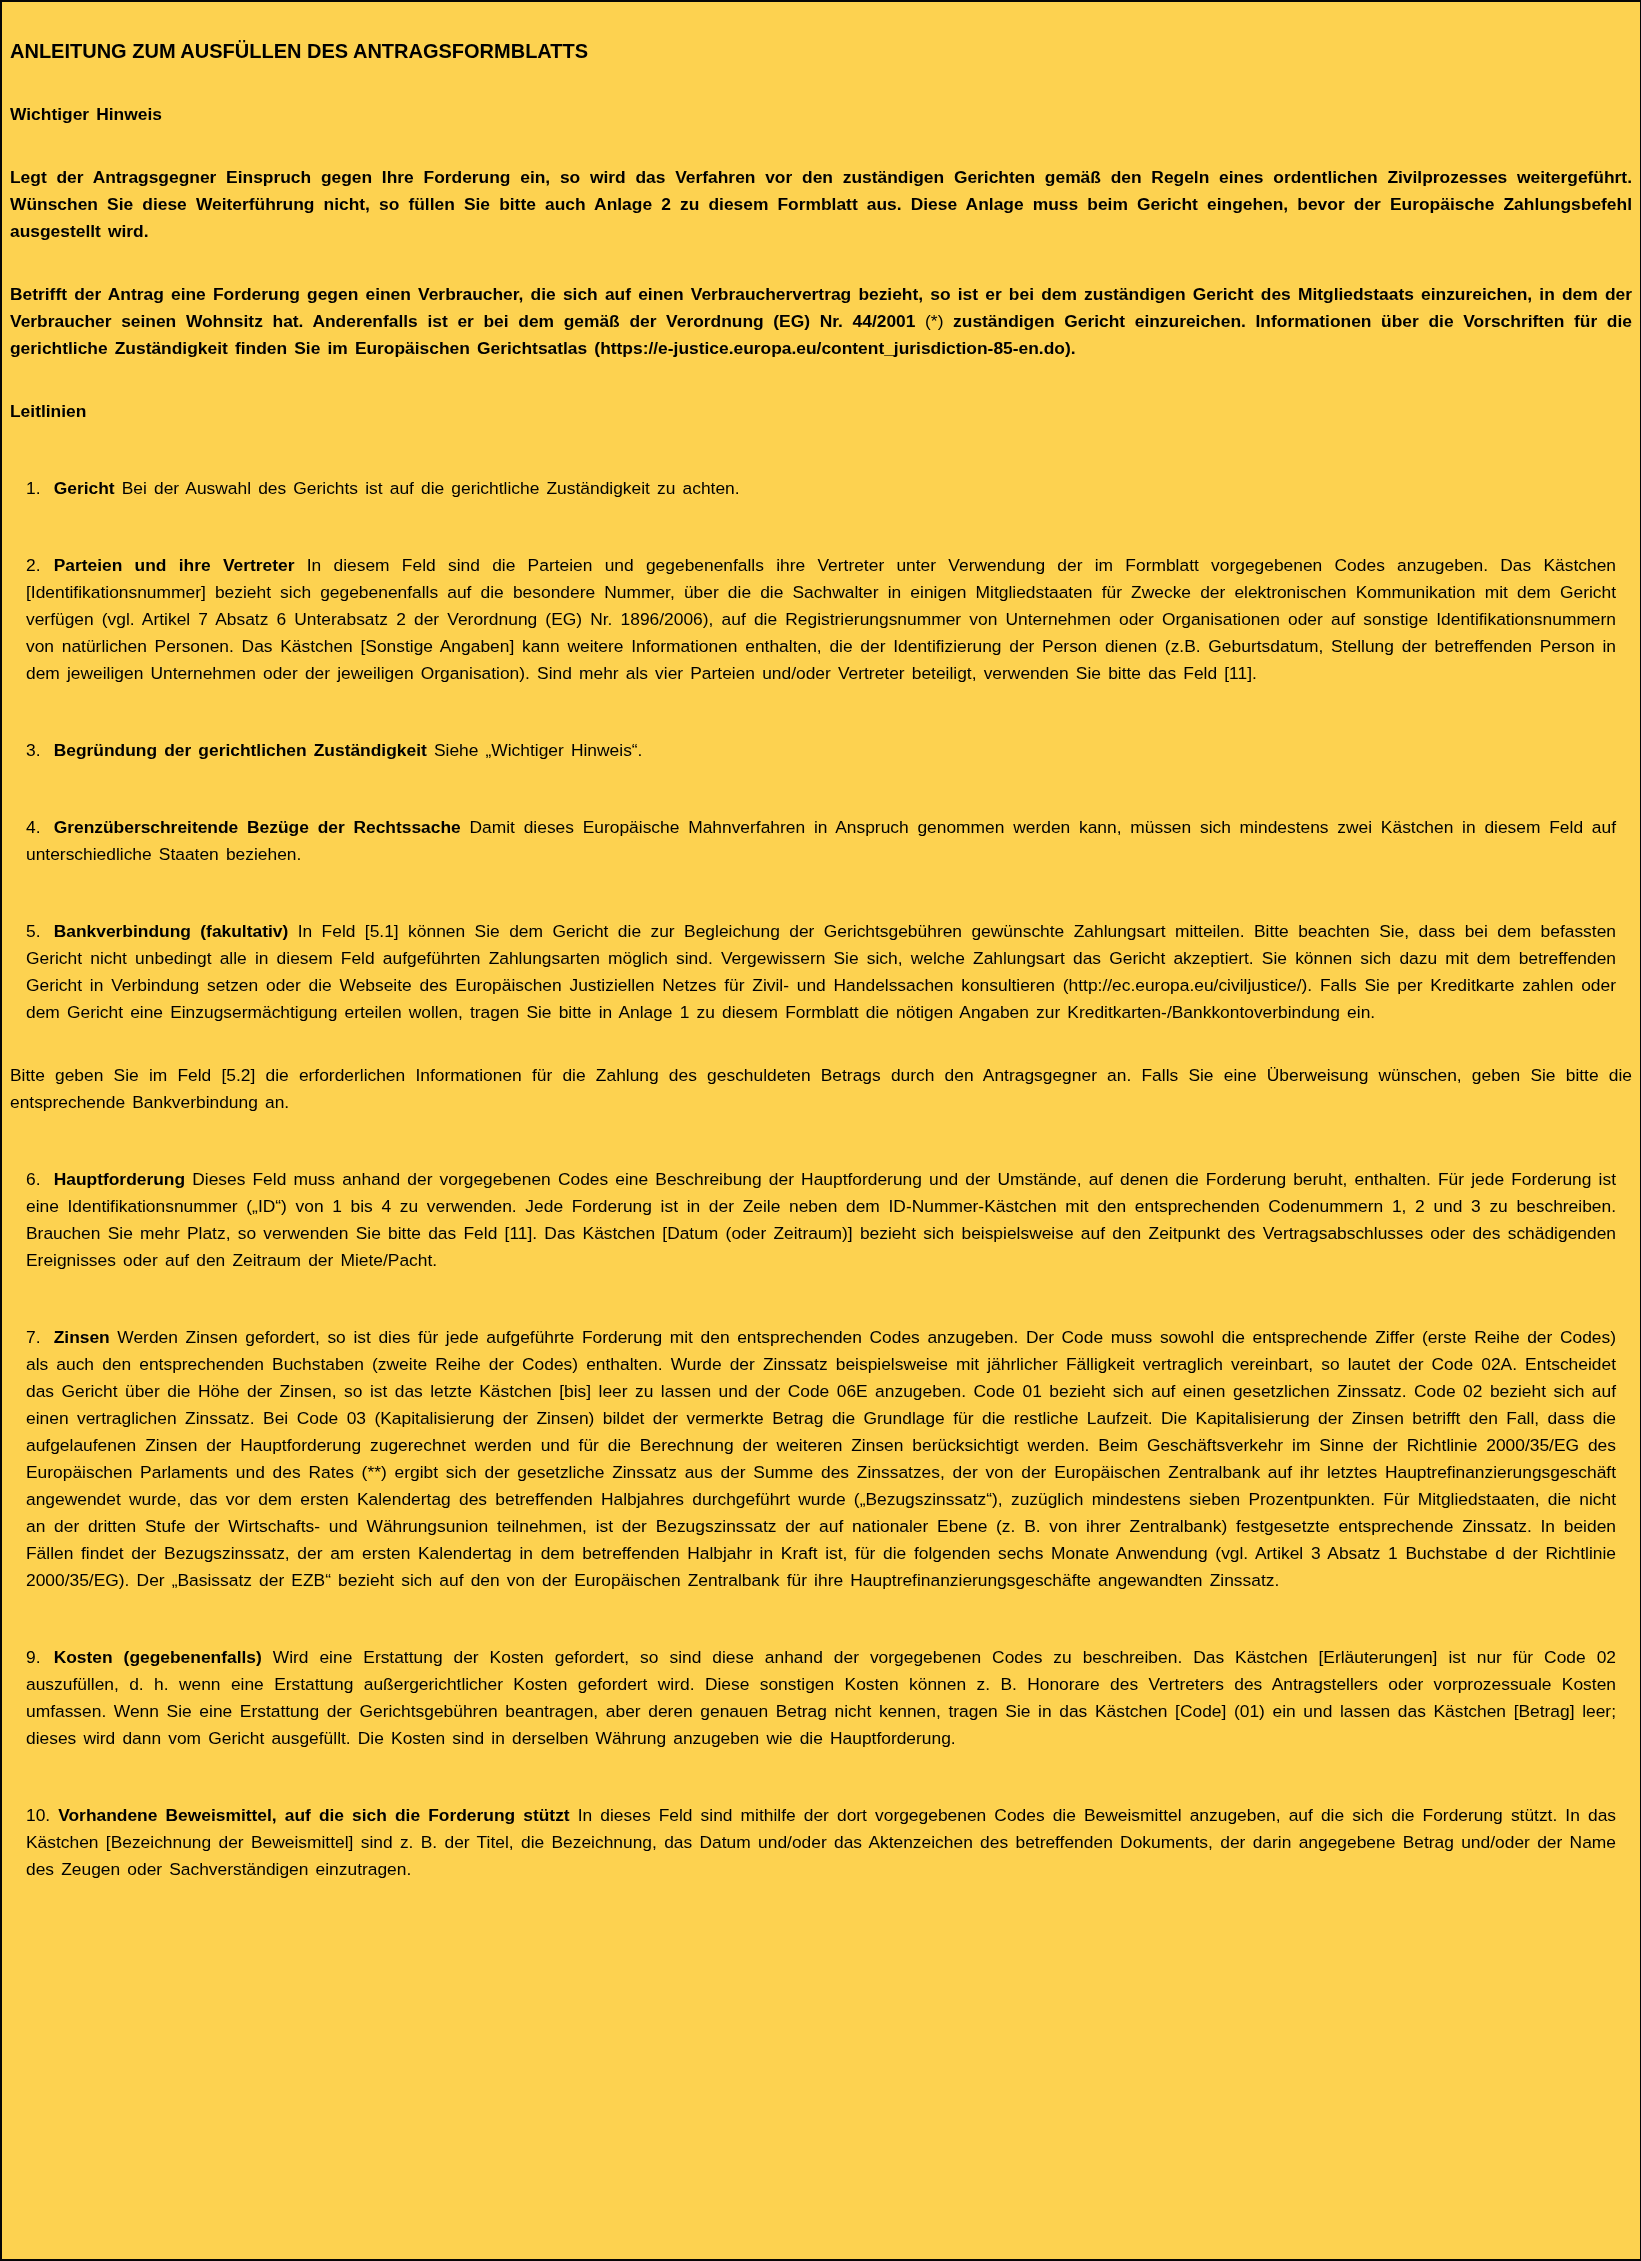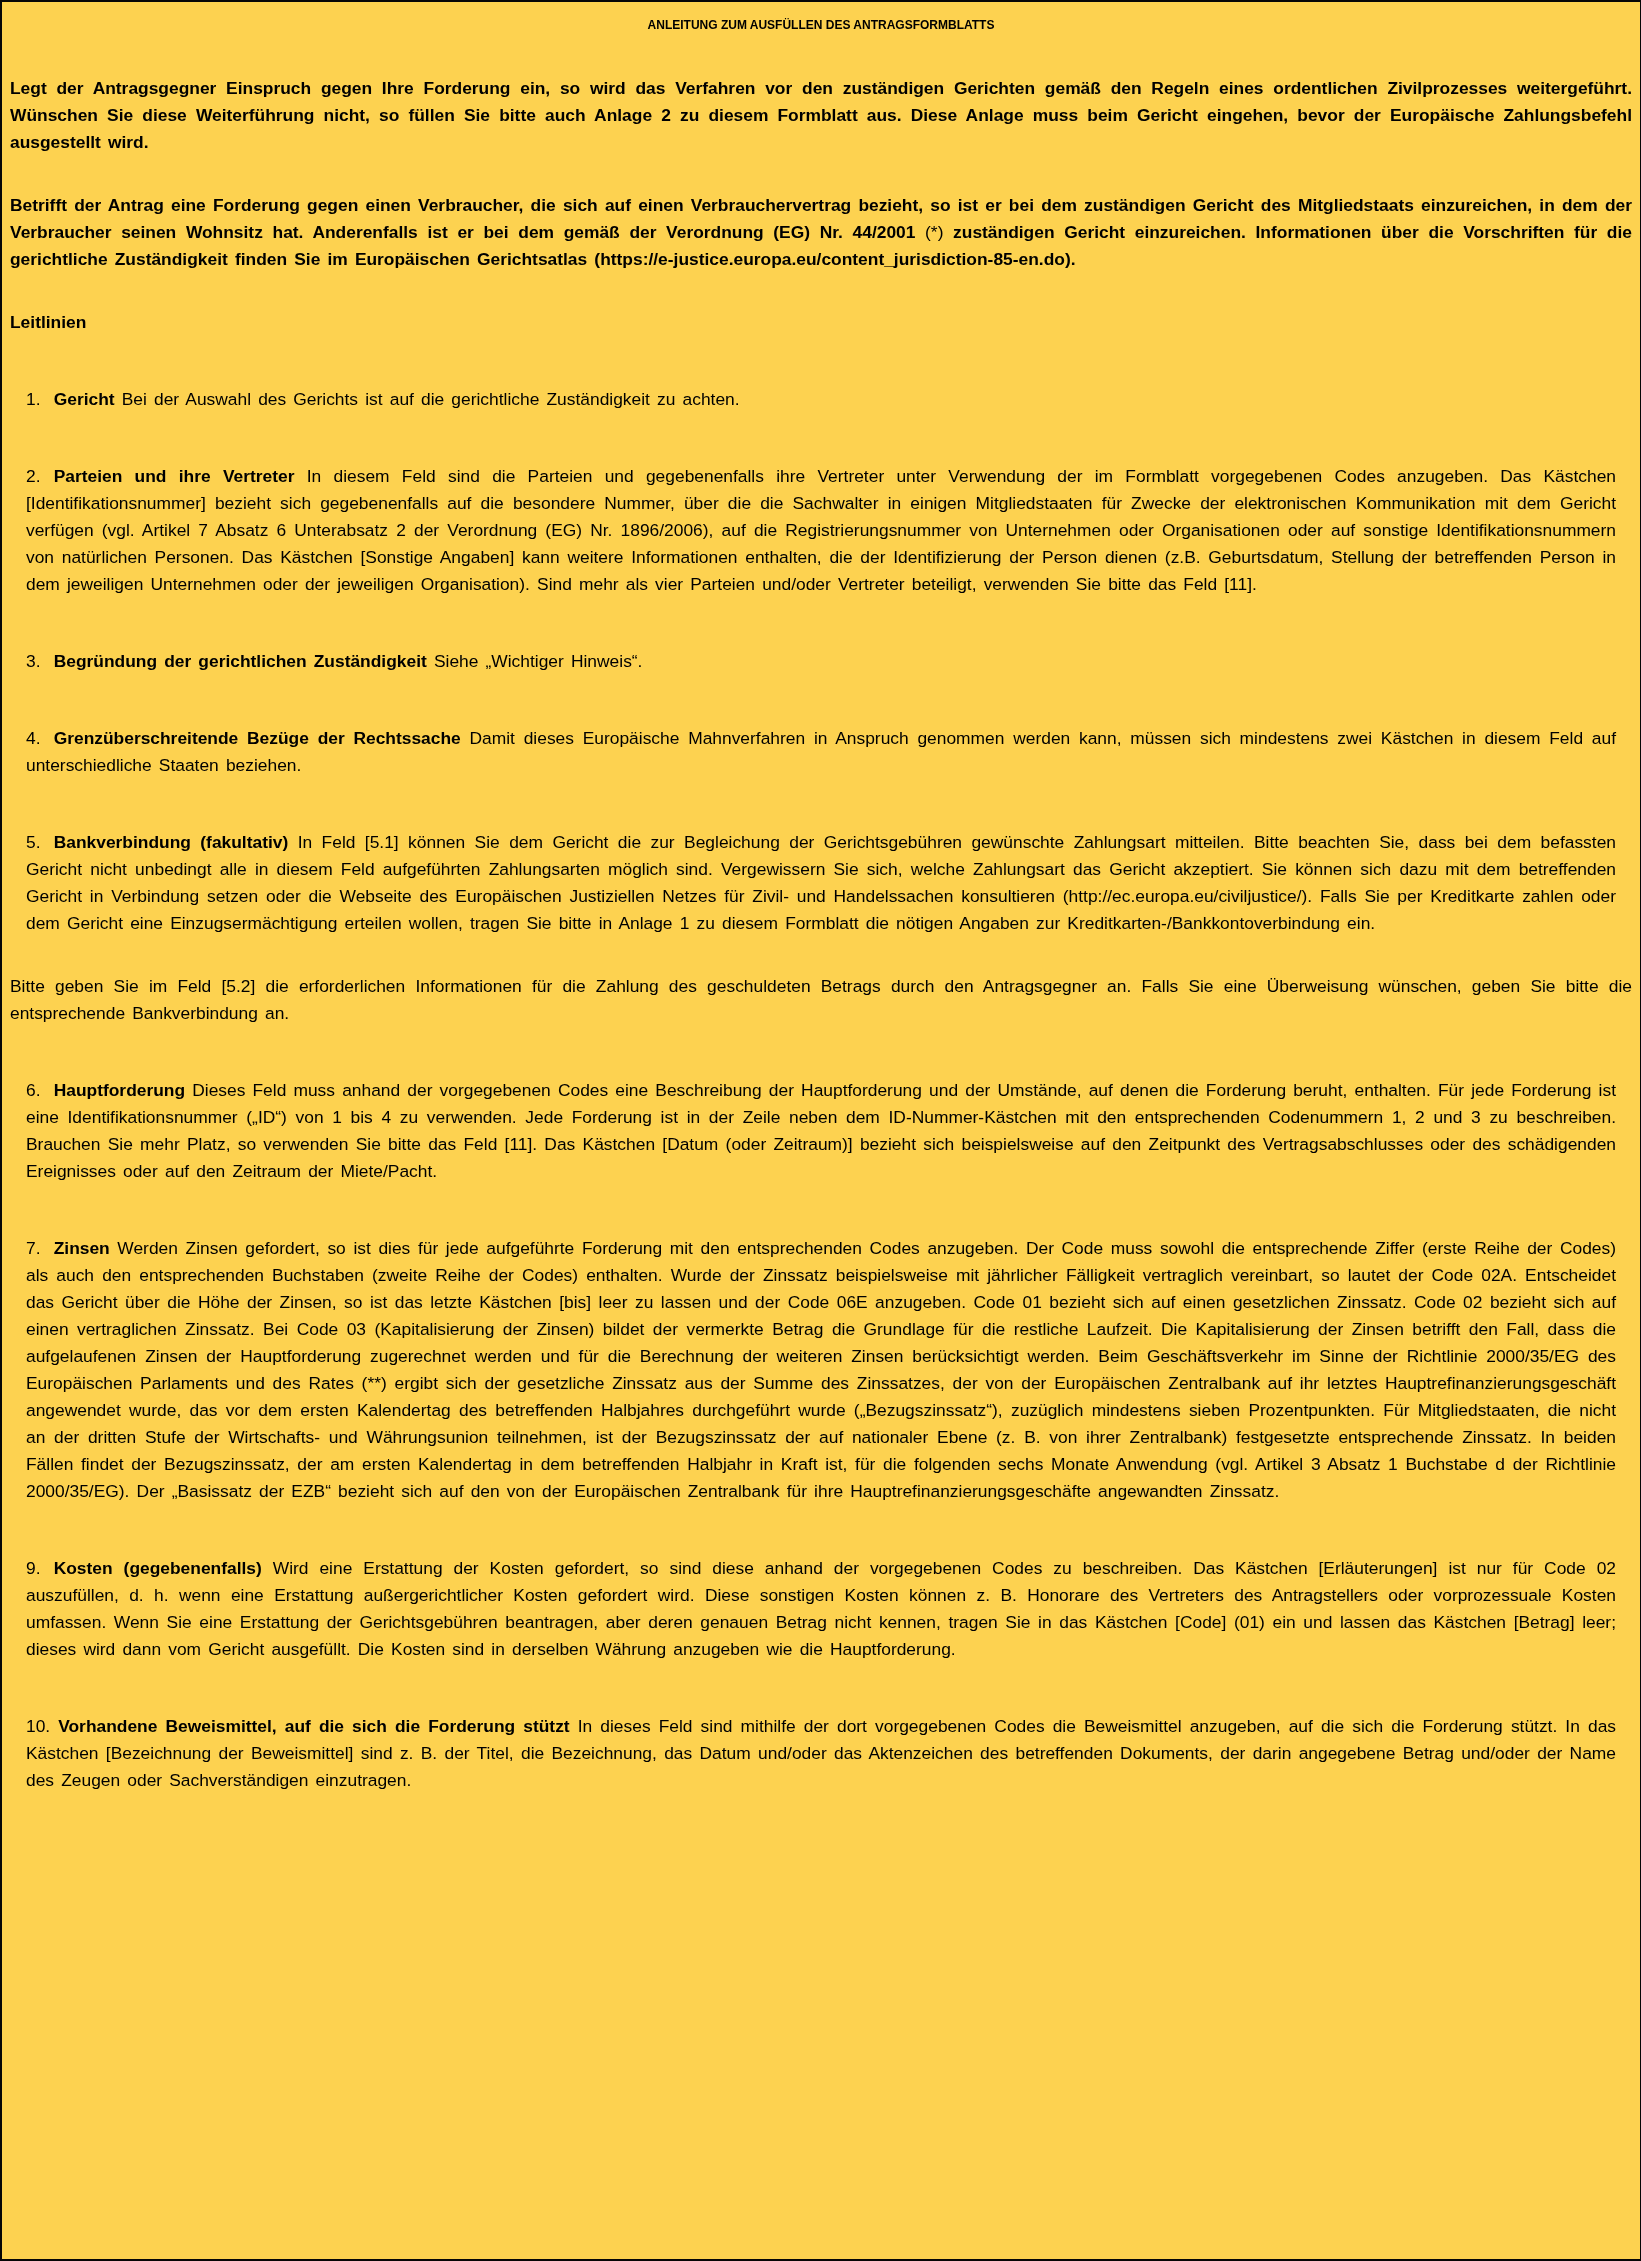--- a/index.html
+++ b/index.html
@@ -10,25 +10,25 @@
     background:#FDD250;
     border:2.9px solid #060606;
     padding:4.6px 8px;
     font-family:"Liberation Sans","DejaVu Sans",sans-serif;
     font-size:17.4px;
     line-height:27px;
     color:#000;
     overflow:hidden;
   }
   .title{
-    font-size:12px;
+    font-size:20px;
     line-height:27px;
-    text-align:center;
+    text-align:left;
     font-weight:bold;
-    margin:5px 0 0;
+    margin:31px 0 0;
   }
   .blk{
     margin:36px 0 0;
     text-align:justify;
     word-spacing:2.3px;
   }
   .item{
     margin:50px 16px 0;
     text-align:justify;
     word-spacing:2.3px;
@@ -42,20 +42,21 @@
     font-weight:normal;
   }
 </style>
 </head>
 <body>
 
 <div class="page">
 
   <h1 class="title">ANLEITUNG ZUM AUSFÜLLEN DES ANTRAGSFORMBLATTS</h1>
 
+  <p class="blk b">Wichtiger Hinweis</p>
 
 
   <p class="blk b">Legt der Antragsgegner Einspruch gegen Ihre Forderung ein, so wird das Verfahren vor den zuständigen Gerichten gemäß den Regeln eines ordentlichen Zivilprozesses weitergeführt. Wünschen Sie diese Weiterführung nicht, so füllen Sie bitte auch Anlage 2 zu diesem Formblatt aus. Diese Anlage muss beim Gericht eingehen, bevor der Europäische Zahlungsbefehl ausgestellt wird.</p>
 
   <p class="blk b"><span>Betrifft der Antrag eine Forderung gegen einen Verbraucher, die sich auf einen Verbrauchervertrag bezieht, so ist er bei dem zuständigen Gericht des Mitgliedstaats einzureichen, in dem der Verbraucher seinen Wohnsitz hat. Anderenfalls ist er bei dem gemäß der Verordnung (EG) Nr. 44/2001 </span><span class="r">(*)</span><span> zuständigen Gericht einzureichen. Informationen über die Vorschriften für die gerichtliche Zuständigkeit finden Sie im Europäischen Gerichtsatlas (https://e-justice.europa.eu/content_jurisdiction-85-en.do).</span></p>
 
 
   <p class="blk b">Leitlinien</p>
 
 

